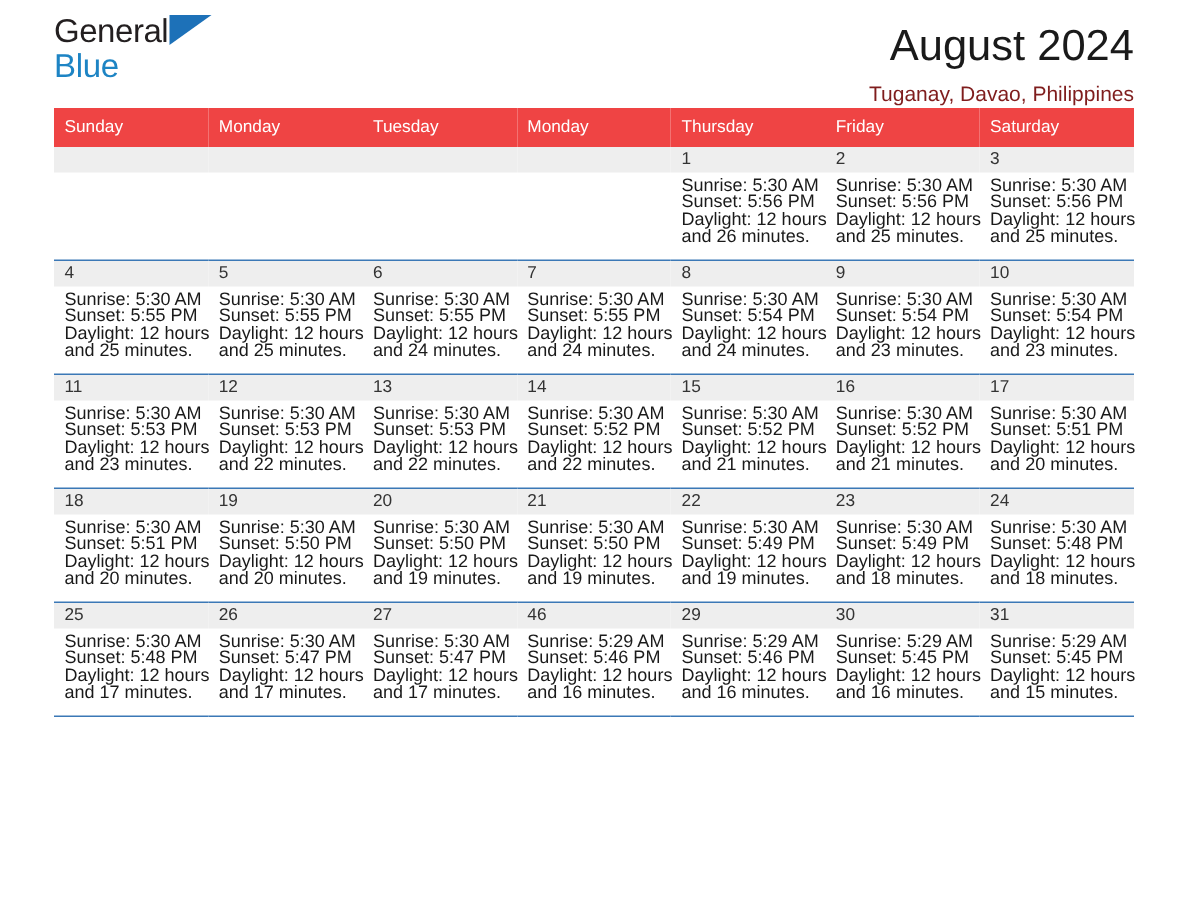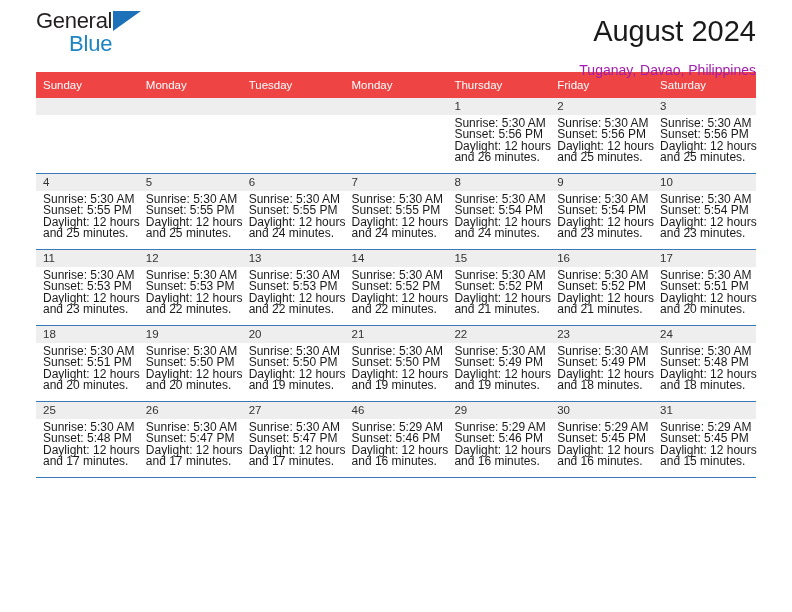--- a/index.html
+++ b/index.html
@@ -30,61 +30,60 @@
     align-items: flex-start;
     justify-content: space-between;
   }
   .brand {
     margin-top: 10px;
     line-height: 1;
     user-select: none;
   }
   .brand-top {
     display: flex;
-    align-items: center;
+    align-items: flex-start;
   }
   .brand-general {
     font-size: 22px;
     color: #231f20;
     letter-spacing: -0.3px;
     line-height: 22px;
   }
   .brand-triangle {
     width: 0;
     height: 0;
     border-left: 28px solid #1d71b8;
     border-bottom: 20px solid transparent;
     margin-left: 1px;
     margin-bottom: 1px;
   }
   .brand-blue {
     font-size: 22px;
     color: #1d84c4;
     line-height: 22px;
-    margin-left: 33px;
     margin-top: 1px;
     display: block;
     letter-spacing: -0.2px;
   }
   .title-block {
     text-align: right;
     padding-top: 13px;
   }
   .cal-title {
     font-size: 29px;
     font-weight: normal;
     color: #1a1a1a;
     line-height: 36px;
     white-space: nowrap;
   }
   .cal-subtitle {
     font-size: 14px;
-    color: #a21caf;
+    color: #7f1d1d;
     line-height: 20px;
-    margin-top: 11px;
+    margin-top: 3px;
     white-space: nowrap;
   }
 
   
   .calendar {
     width: 720px;
     border-collapse: collapse;
     table-layout: fixed;
   }
   .calendar th {

